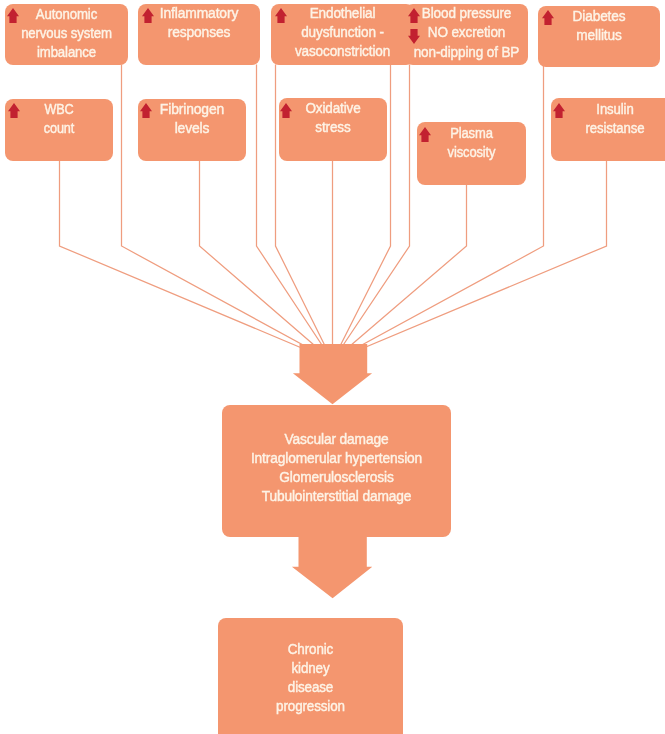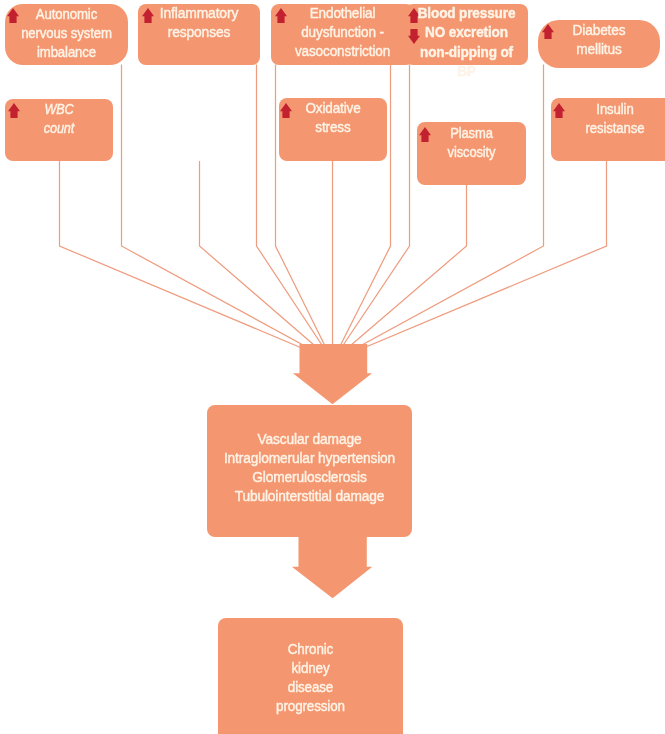--- a/index.html
+++ b/index.html
@@ -14,41 +14,41 @@
         background:#f4966f;}
   .node-label{position:absolute;left:0;right:0;
         color:#fdf3e6;text-align:center;white-space:pre-line;
         font-size:15.2px;line-height:19.1px;letter-spacing:-0.15px;
         transform-origin:center top;
         -webkit-text-stroke:0.45px #fdf3e6;}
   .marker{position:absolute;}
   .marker svg{display:block;}
 
   
-  #n-autonomic{left:5px;top:3.5px;width:123px;height:61px;border-radius:18px;}
+  #n-autonomic{left:5px;top:3.5px;width:123px;height:61px;}
   #n-autonomic>.node-label{top:0px;transform:scaleX(0.87);}
   #n-inflammatory{left:138px;top:3.5px;width:122px;height:61px;}
   #n-inflammatory>.node-label{top:-0.3px;transform:scaleX(0.912);}
   #n-endothelial{left:271px;top:3.5px;width:143px;height:61px;}
   #n-endothelial>.node-label{top:-0.3px;transform:scaleX(0.894);}
-  #n-bloodpressure{left:405px;top:3.5px;width:123px;height:61px;font-weight:bold;}
+  #n-bloodpressure{left:405px;top:3.5px;width:123px;height:61px;}
   #n-bloodpressure>.node-label{top:-0.8px;line-height:19.5px;transform:scaleX(0.893);}
-  #n-diabetes{left:537.5px;top:20px;width:122px;height:48px;border-radius:21px;}
+  #n-diabetes{left:537.5px;top:6px;width:122px;height:61px;}
   #n-diabetes>.node-label{top:-0.3px;transform:scaleX(0.9);}
-  #n-wbc{left:5px;top:99px;width:108px;height:62px;font-style:italic;}
+  #n-wbc{left:5px;top:99px;width:108px;height:62px;}
   #n-wbc>.node-label{top:-0.4px;transform:scaleX(0.835);}
   #n-fibrinogen{left:138px;top:99px;width:108px;height:62px;}
   #n-fibrinogen>.node-label{top:-0.2px;transform:scaleX(0.915);}
   #n-oxidative{left:279px;top:98px;width:108px;height:63px;}
   #n-oxidative>.node-label{top:0.4px;transform:scaleX(0.89);}
   #n-plasma{left:417px;top:98px;width:109px;height:63px;margin-top:24px;}
   #n-plasma>.node-label{top:0.6px;transform:scaleX(0.855);}
   #n-insulin{left:551px;top:98px;width:128px;height:63px;}
   #n-insulin>.node-label{top:0.6px;transform:scaleX(0.87);}
-  #n-vascular{left:207px;top:405px;width:205px;height:132px;}
+  #n-vascular{left:222px;top:405px;width:229px;height:132px;}
   #n-vascular>.node-label{top:23.8px;transform:scaleX(0.905);}
   #n-ckd{left:218px;top:598px;width:185px;height:132px;margin-top:20px;}
   #n-ckd>.node-label{top:20.8px;transform:scaleX(0.885);}
 
   
   #n-autonomic    .marker{left:2px;   top:4.5px;}
   #n-inflammatory .marker{left:4px;   top:4.5px;}
   #n-endothelial  .marker{left:3.7px; top:4.3px;}
   #n-bloodpressure .m-up{left:3px;    top:4.5px;}
   #n-bloodpressure .m-down{left:3px;  top:25px;}
@@ -143,20 +143,29 @@
   <div class="node" id="n-wbc">
     <span class="marker m-up">
       <svg width="12" height="15" viewBox="0 0 12 15">
           <path d="M6 0 L12 8.2 L9.6 8.2 L9.6 15 L2.4 15 L2.4 8.2 L0 8.2 Z" fill="#c22130"></path>
         </svg>
     </span>
     <div class="node-label">WBC
 count</div>
   </div>
 
+  <div class="node" id="n-fibrinogen">
+    <span class="marker m-up">
+      <svg width="12" height="15" viewBox="0 0 12 15">
+          <path d="M6 0 L12 8.2 L9.6 8.2 L9.6 15 L2.4 15 L2.4 8.2 L0 8.2 Z" fill="#c22130"></path>
+        </svg>
+    </span>
+    <div class="node-label">Fibrinogen
+levels</div>
+  </div>
 
   <div class="node" id="n-oxidative">
     <span class="marker m-up">
       <svg width="12" height="15" viewBox="0 0 12 15">
           <path d="M6 0 L12 8.2 L9.6 8.2 L9.6 15 L2.4 15 L2.4 8.2 L0 8.2 Z" fill="#c22130"></path>
         </svg>
     </span>
     <div class="node-label">Oxidative
 stress</div>
   </div>

